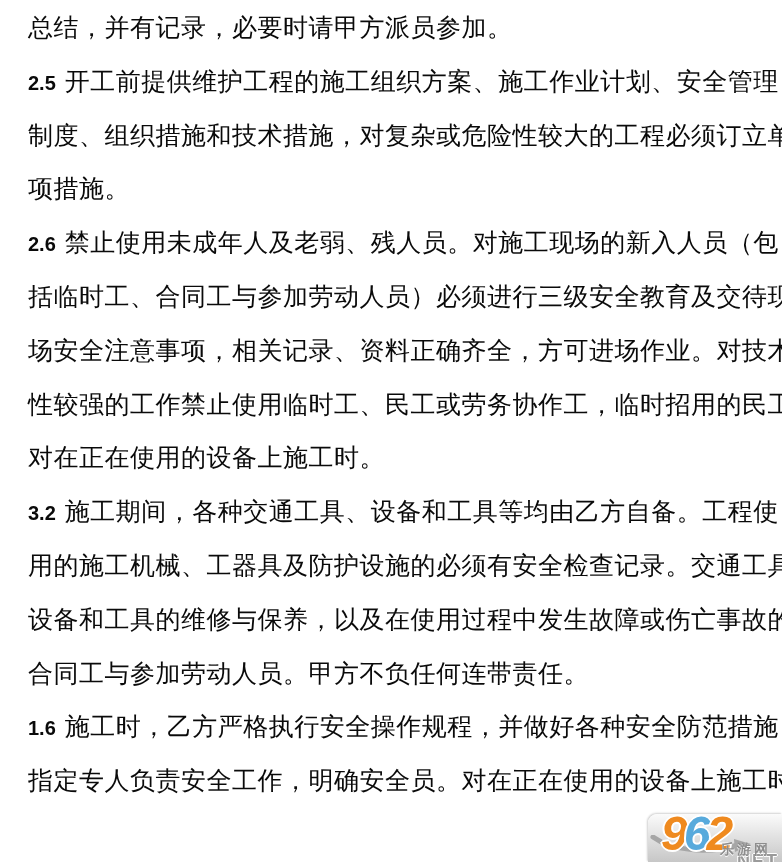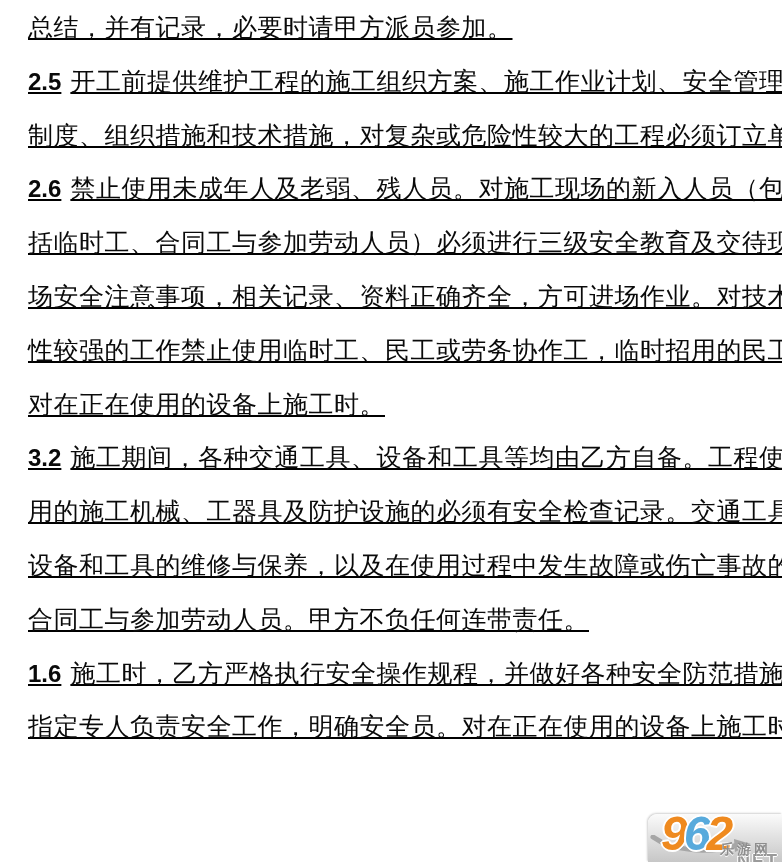--- a/index.html
+++ b/index.html
@@ -9,40 +9,39 @@
     height: 862px;
     background: #ffffff;
     overflow: hidden;
     position: relative;
     font-family: "Liberation Serif", serif;
   }
   .page {
     position: absolute;
     inset: 0;
     padding: 1px 26px 0 28px;
-    text-decoration: underline;
   }
   .line {
     height: 53.8px;
     line-height: 53.8px;
     font-size: 25px;
     color: #0a0a0a;
     text-align: justify;
     text-align-last: justify;
     letter-spacing: 0.5px;
     white-space: nowrap;
     overflow: visible;
   }
   .line.l-end {
     text-align-last: left;
   }
   .num {
     font-family: "Liberation Sans", sans-serif;
     font-weight: 700;
-    font-size: 24px;
+    font-size: 20px;
     letter-spacing: 0;
     margin-right: 9px;
   }
   .num:empty { margin-right: 0; }
 
   
   .watermark {
     position: absolute;
     right: 0;
     bottom: 0;
@@ -101,20 +100,21 @@
   }
 </style>
 </head>
 <body>
 
 <div class="page">
 
   <div class="line l-end"><span class="num"></span><span>总结，并有记录，必要时请甲方派员参加。</span></div>
   <div class="line"><span class="num">2.5</span><span>开工前提供维护工程的施工组织方案、施工作业计划、安全管理</span></div>
   <div class="line"><span class="num"></span><span>制度、组织措施和技术措施，对复杂或危险性较大的工程必须订立单</span></div>
+  <div class="line l-end"><span class="num"></span><span>项措施。</span></div>
   <div class="line"><span class="num">2.6</span><span>禁止使用未成年人及老弱、残人员。对施工现场的新入人员（包</span></div>
   <div class="line"><span class="num"></span><span>括临时工、合同工与参加劳动人员）必须进行三级安全教育及交待现</span></div>
   <div class="line"><span class="num"></span><span>场安全注意事项，相关记录、资料正确齐全，方可进场作业。对技术</span></div>
   <div class="line"><span class="num"></span><span>性较强的工作禁止使用临时工、民工或劳务协作工，临时招用的民工</span></div>
   <div class="line l-end"><span class="num"></span><span>对在正在使用的设备上施工时。</span></div>
   <div class="line"><span class="num">3.2</span><span>施工期间，各种交通工具、设备和工具等均由乙方自备。工程使</span></div>
   <div class="line"><span class="num"></span><span>用的施工机械、工器具及防护设施的必须有安全检查记录。交通工具、</span></div>
   <div class="line"><span class="num"></span><span>设备和工具的维修与保养，以及在使用过程中发生故障或伤亡事故的</span></div>
   <div class="line l-end"><span class="num"></span><span>合同工与参加劳动人员。甲方不负任何连带责任。</span></div>
   <div class="line"><span class="num">1.6</span><span>施工时，乙方严格执行安全操作规程，并做好各种安全防范措施，</span></div>

